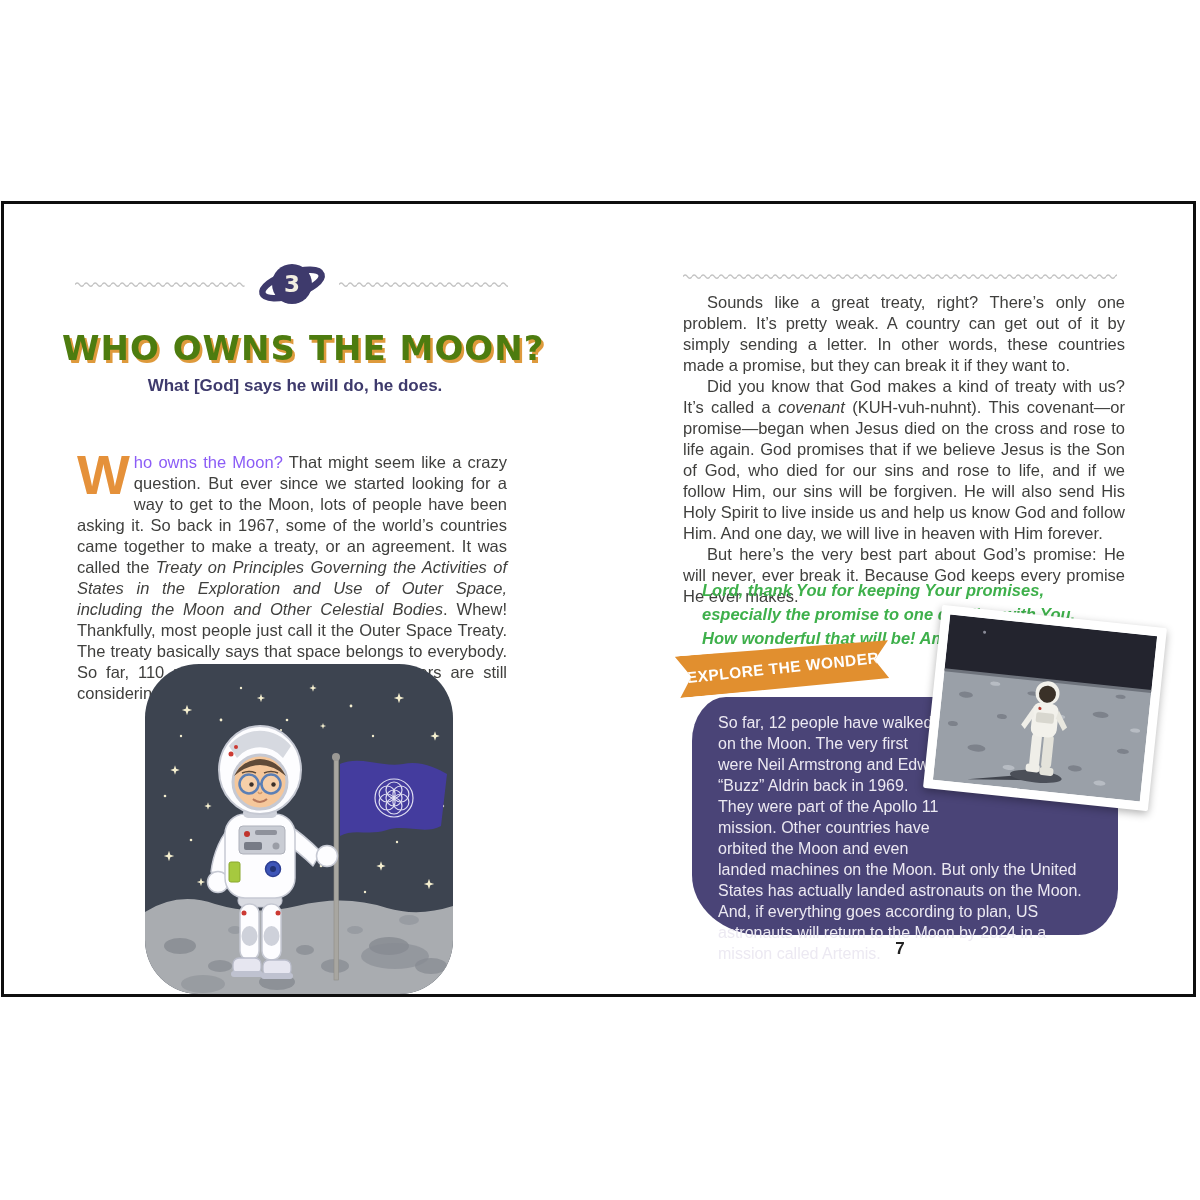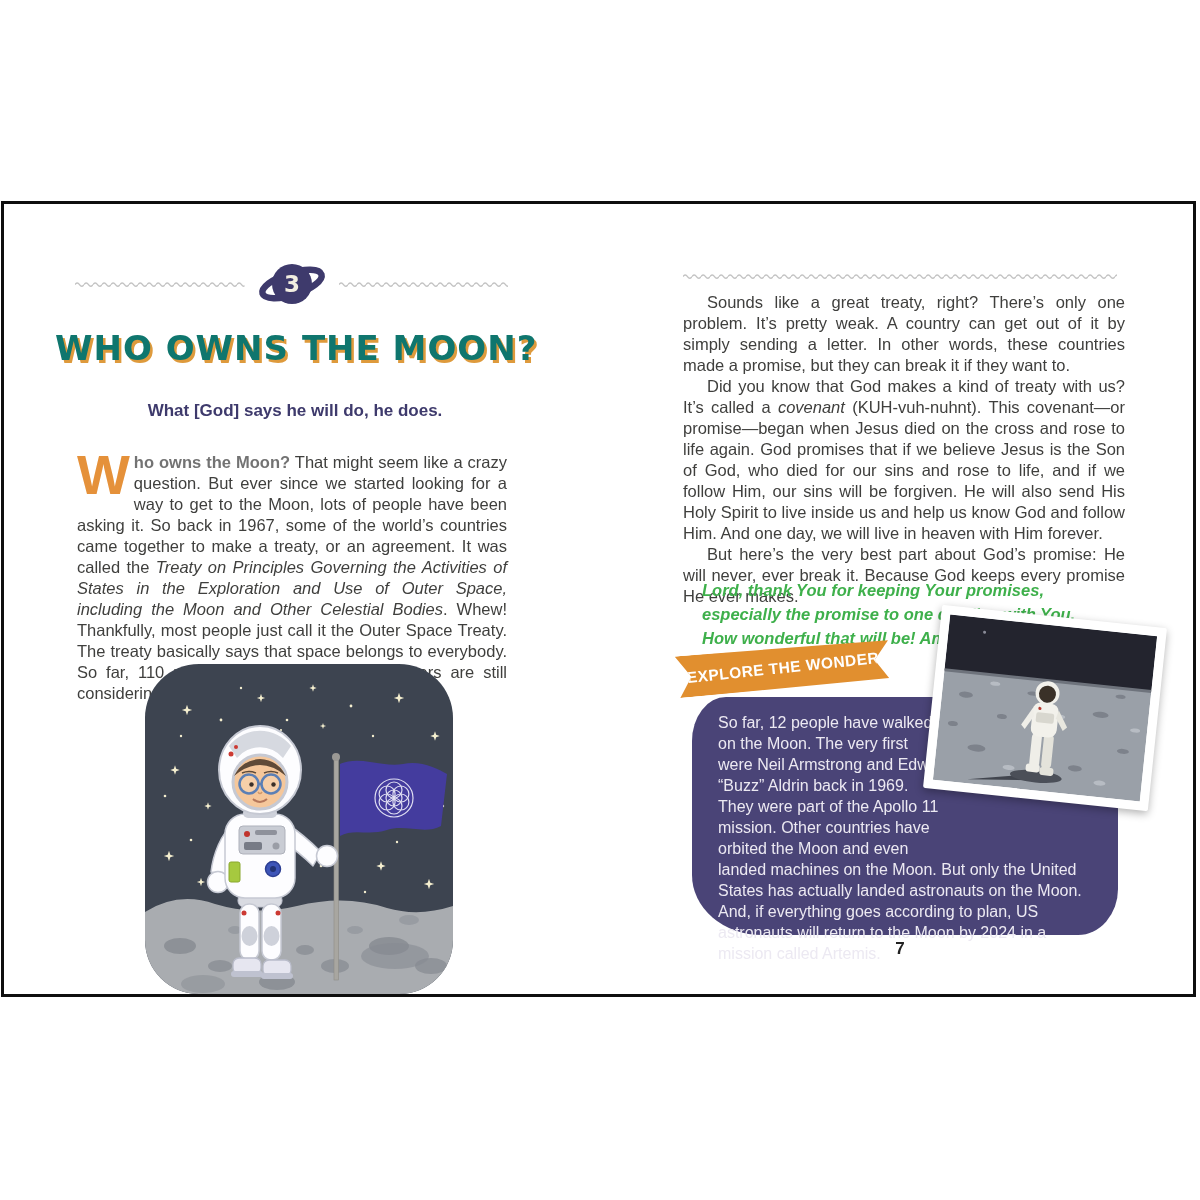--- a/index.html
+++ b/index.html
@@ -6,33 +6,33 @@
   .canvas{position:relative;width:1200px;height:1200px;background:#fff;
           font-family:"Liberation Sans",sans-serif;overflow:hidden;}
   .spread-border{position:absolute;left:1px;top:201px;width:1195px;height:796px;
           border:3px solid #0e0e0e;box-sizing:border-box;background:#fff;}
 
   
   .divider-row{position:absolute;left:75px;top:256px;width:433px;height:56px;
           display:flex;align-items:center;gap:12px;}
   .wave{flex:1;height:8px;display:block;}
   .planet-badge{width:70px;height:54px;flex:0 0 auto;}
-  .chapter-title{position:absolute;left:55px;top:305px;width:480px;text-align:center;
+  .chapter-title{position:absolute;left:62px;top:305px;width:480px;text-align:center;
           font-family:"DejaVu Sans",sans-serif;font-weight:800;font-size:34px;
-          letter-spacing:1px;color:#0f766e;text-shadow:2.5px 2.5px 0 #de9a3c;white-space:nowrap;}
+          letter-spacing:1px;color:#4d7c0f;text-shadow:2.5px 2.5px 0 #de9a3c;white-space:nowrap;}
   .verse{position:absolute;left:55px;top:374px;width:480px;text-align:center;
-          color:#3e3a6c;font-weight:bold;font-size:17px;line-height:23px;margin-top:25px;}
+          color:#3e3a6c;font-weight:bold;font-size:17px;line-height:23px;}
   .verse-ref{position:absolute;left:55px;top:424px;width:480px;text-align:center;
           color:#3e3a6c;font-weight:bold;font-size:14px;letter-spacing:1.2px;}
   .verse-ref .ver{font-size:10px;letter-spacing:0.8px;}
   .body-text{position:absolute;left:77px;top:452px;width:430px;color:#3f3f3d;
           font-size:16.5px;line-height:21px;text-align:justify;}
   .dropcap{float:left;color:#e5913a;font-weight:bold;font-size:56px;line-height:40px;
           margin:3px 6px 0 0;letter-spacing:-2px;}
-  .lead{color:#737373;font-weight:bold;}
+  .lead{color:#8b5cf6;font-weight:normal;}
   .illustration{position:absolute;left:145px;top:664px;width:308px;height:330px;}
 
   
   .rp-wave{position:absolute;left:683px;top:272px;width:434px;height:8px;}
   .rp-text{position:absolute;left:683px;top:292px;width:442px;color:#3f3f3d;
           font-size:16.5px;line-height:21px;text-align:justify;}
   .rp-text p{margin:0;text-indent:24px;}
   .prayer{position:absolute;left:702px;top:578px;width:398px;color:#3eb04b;
           font-weight:bold;font-style:italic;font-size:16.5px;line-height:24px;}
   .banner{position:absolute;left:676px;top:647px;width:214px;height:42px;

